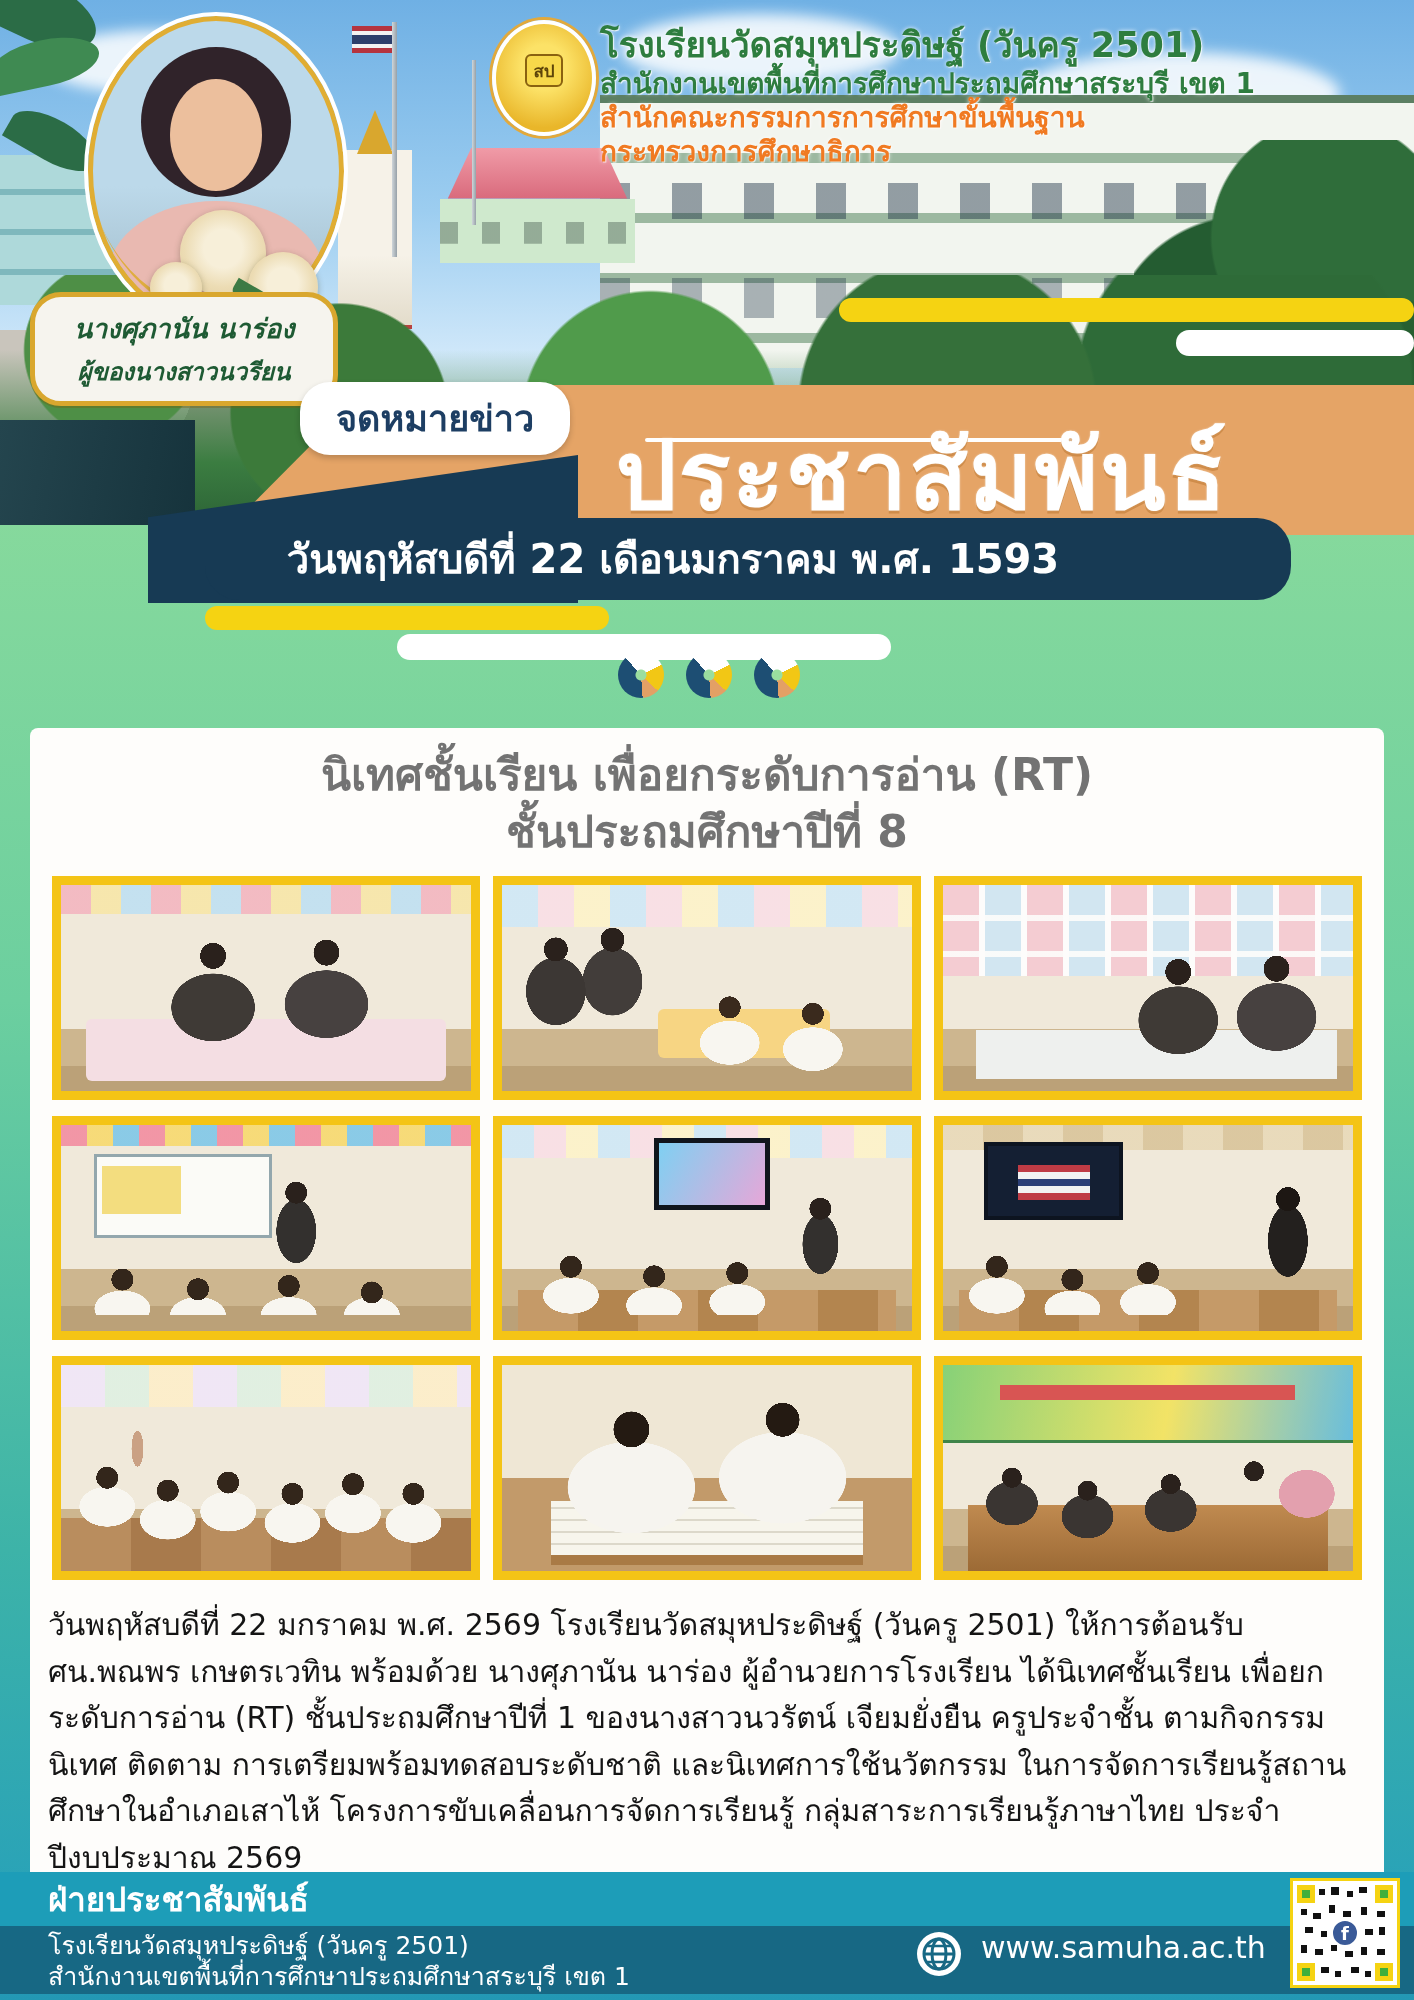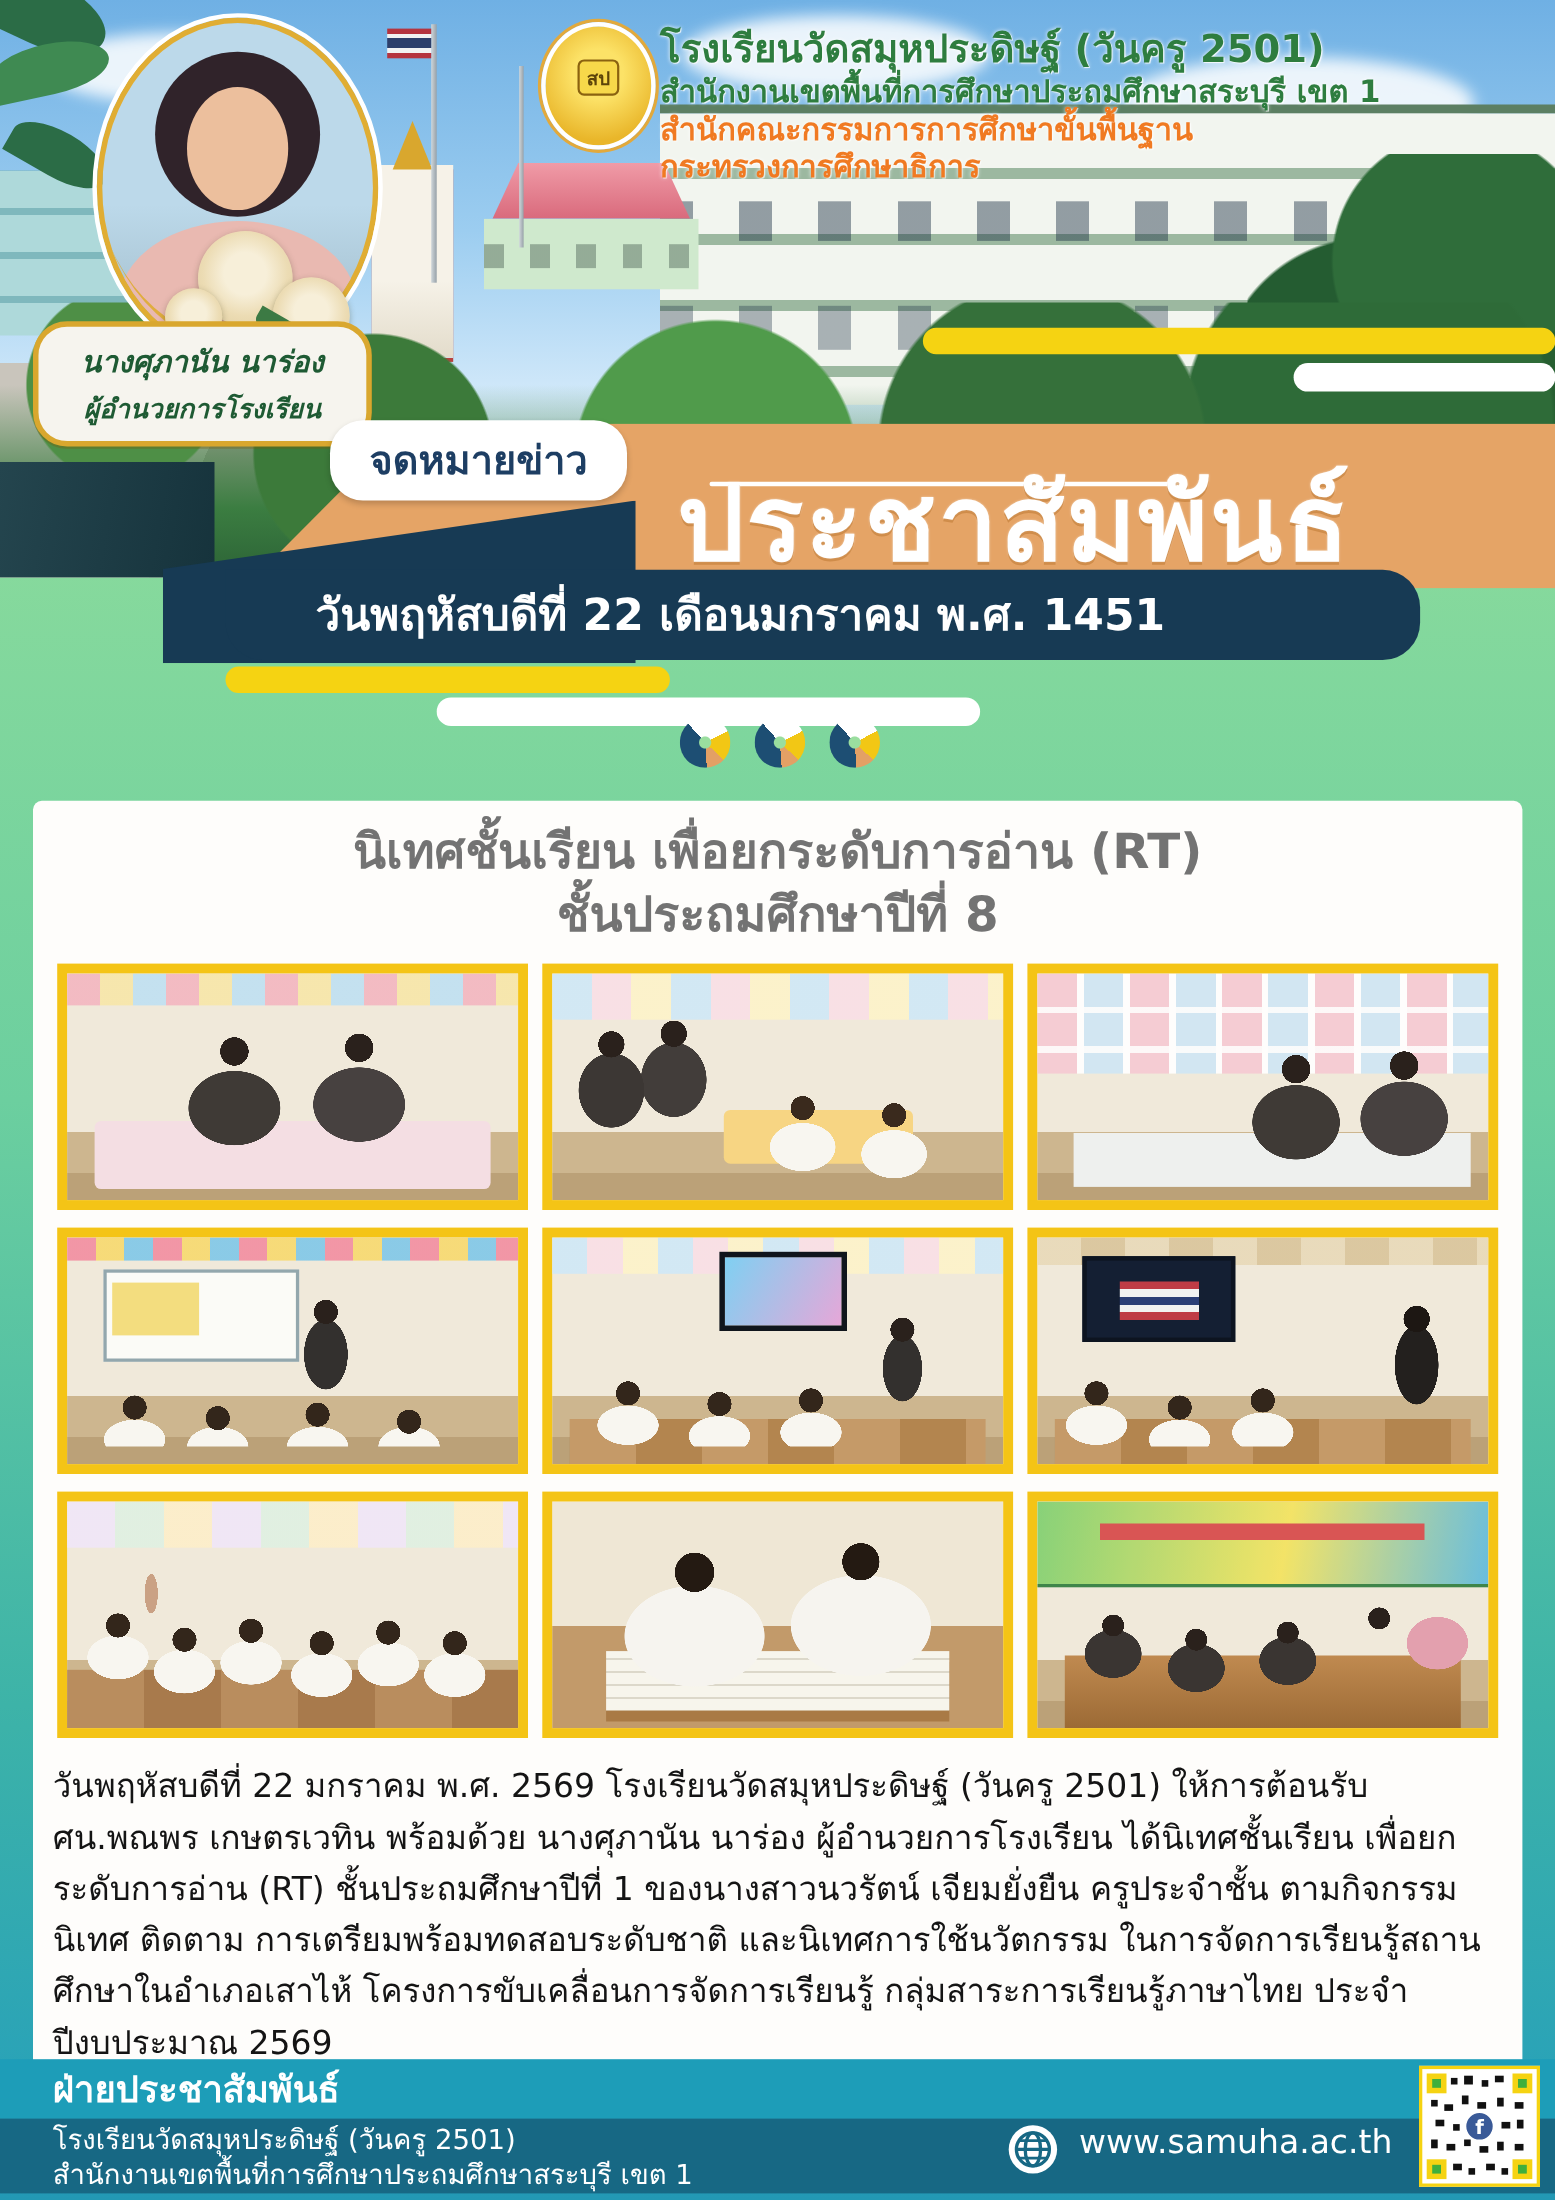--- a/index.html
+++ b/index.html
@@ -303,32 +303,32 @@
   </div>
   <div class="org">
     <div class="g1">โรงเรียนวัดสมุหประดิษฐ์ (วันครู 2501)</div>
     <div class="g2">สำนักงานเขตพื้นที่การศึกษาประถมศึกษาสระบุรี เขต 1</div>
     <div class="o1">สำนักคณะกรรมการการศึกษาขั้นพื้นฐาน</div>
     <div class="o2">กระทรวงการศึกษาธิการ</div>
   </div>
 
   <div class="name-pill">
     <div class="n1">นางศุภานัน  นาร่อง</div>
-    <div class="n2">ผู้อำนวยการโรงเรียน</div>
+    <div class="n2">ผู้ของนางสาวนวรียน</div>
   </div>
 
   <div class="pill pill-y-top"></div>
   <div class="pill pill-w-top"></div>
   <div class="banner"></div>
   <div class="news-tab">จดหมายข่าว</div>
   <div class="news-line"></div>
   <div class="big-title">ประชาสัมพันธ์</div>
   <div class="navy-wedge"></div>
   <div class="date-band">
-    <span>วันพฤหัสบดีที่ 22 เดือนมกราคม พ.ศ. 1451</span>
+    <span>วันพฤหัสบดีที่ 22 เดือนมกราคม พ.ศ. 1593</span>
   </div>
   <div class="pill pill-y-bot"></div>
   <div class="pill pill-w-bot"></div>
   <div class="pies">
     <div class="pie"></div>
     <div class="pie"></div>
     <div class="pie"></div>
   </div>
 
   <div class="card">

